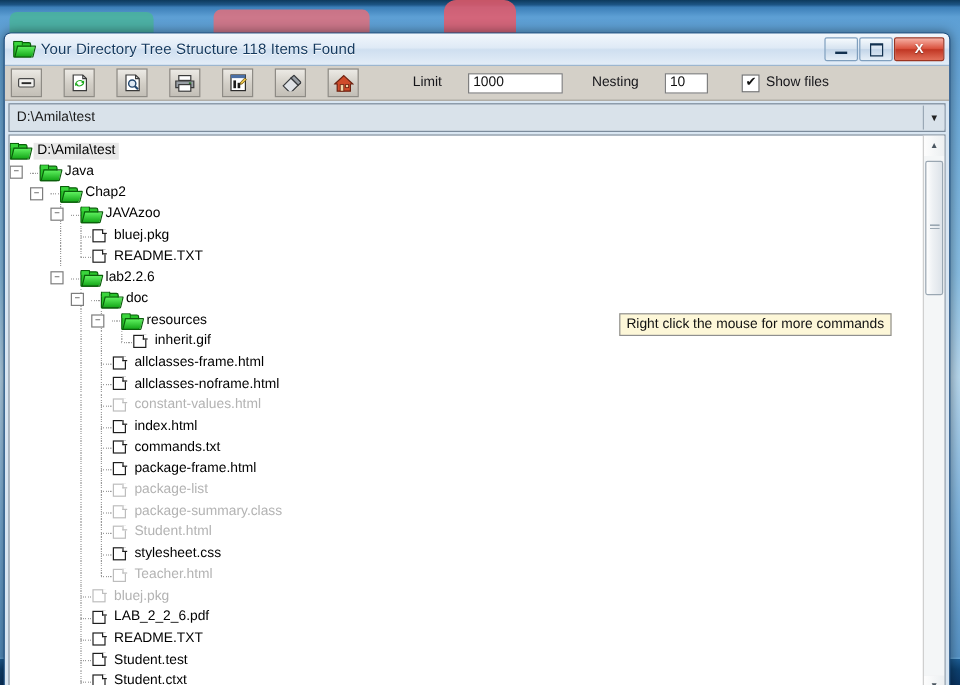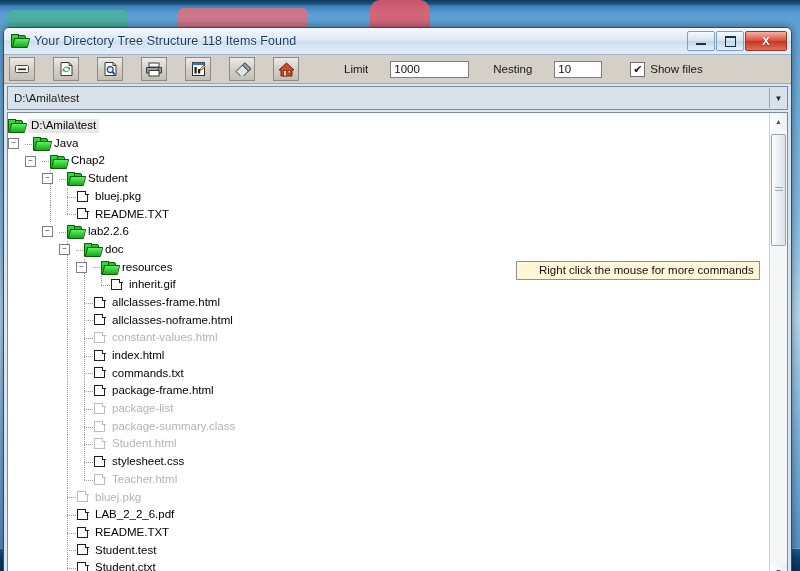--- a/index.html
+++ b/index.html
@@ -79,21 +79,21 @@
     position:relative;
   }
   .tbsep{width:4px;}
   .tlabel{font-size:11.5px;color:#16161a;margin:0 6px 0 8px;}
   .tinput{
     height:17px;border:1px solid #7f7f7f;background:#fff;
     font-family:"Liberation Sans",sans-serif;font-size:11.5px;color:#111;
     padding:0 3px;box-sizing:border-box;
   }
   #limit-input{width:79px;}
-  #nesting-input{width:48px;}
+  #nesting-input{width:36px;}
   #showfiles-wrap{display:flex;align-items:center;margin-left:12px;gap:5px;}
   .chk{
     width:13px;height:13px;border:1px solid #6f6f6f;background:#fff;
     display:flex;align-items:center;justify-content:center;
     font-size:11px;color:#111;line-height:1;
   }
 
   
   #pathbar{
     flex:0 0 22px;height:22px;margin:2px 3px 2px 3px;
@@ -189,21 +189,21 @@
   }
   .lbl{font-size:11.5px;color:#000;line-height:1;padding-left:1px;}
   .row.dim .lbl{color:#b3b3b3;}
   .row.dim .file .sheet,.row.dim .file .fold{border-color:#bdbdbd;}
   .row.selected .lbl{background:#e8e8e8;padding:1px 3px;}
 
   
   #tooltip{
     position:absolute;left:508px;top:148px;
     background:#fdf7d8;border:1px solid #8f8f8f;
-    font-size:11.5px;color:#111;padding:2px 5px 3px 22px;
+    font-size:11.5px;color:#111;padding:2px 5px 3px 5px;
     white-space:nowrap;
   }
 
   
   #vscroll{
     flex:0 0 17px;width:17px;background:#f0f0f0;
     border-left:1px solid #cfcfcf;display:flex;flex-direction:column;
   }
   .sb-arrow{
     height:17px;flex:0 0 17px;background:linear-gradient(90deg,#fdfdfd,#eceff1);
@@ -383,21 +383,21 @@
             <div class="indent line" style="display: flex; align-items: center;">
               <div class="knob">−</div>
             </div>
             <div class="elbow"></div>
           </div>
           <div class="folder">
             <div class="back"></div>
             <div class="tab"></div>
             <div class="front"></div>
           </div>
-          <span class="lbl">Student</span>
+          <span class="lbl">JAVAzoo</span>
         </div>
         <div class="row">
           <div class="guides">
             <div class="indent"></div>
             <div class="indent"></div>
             <div class="indent line"></div>
             <div class="stub cont"></div>
           </div>
           <div class="file">
             <div class="sheet"></div>

